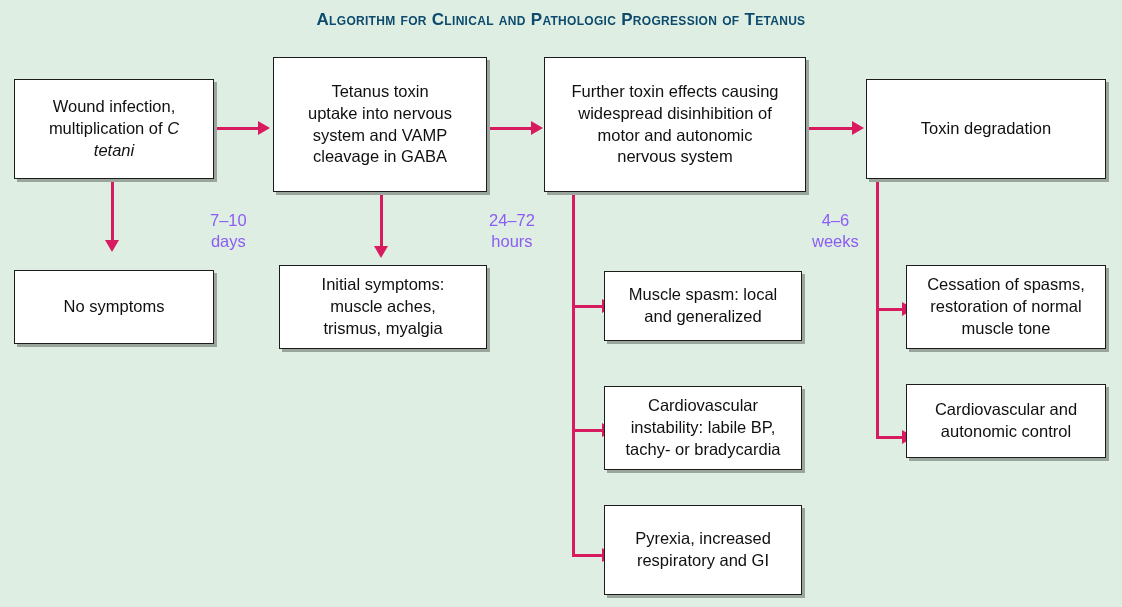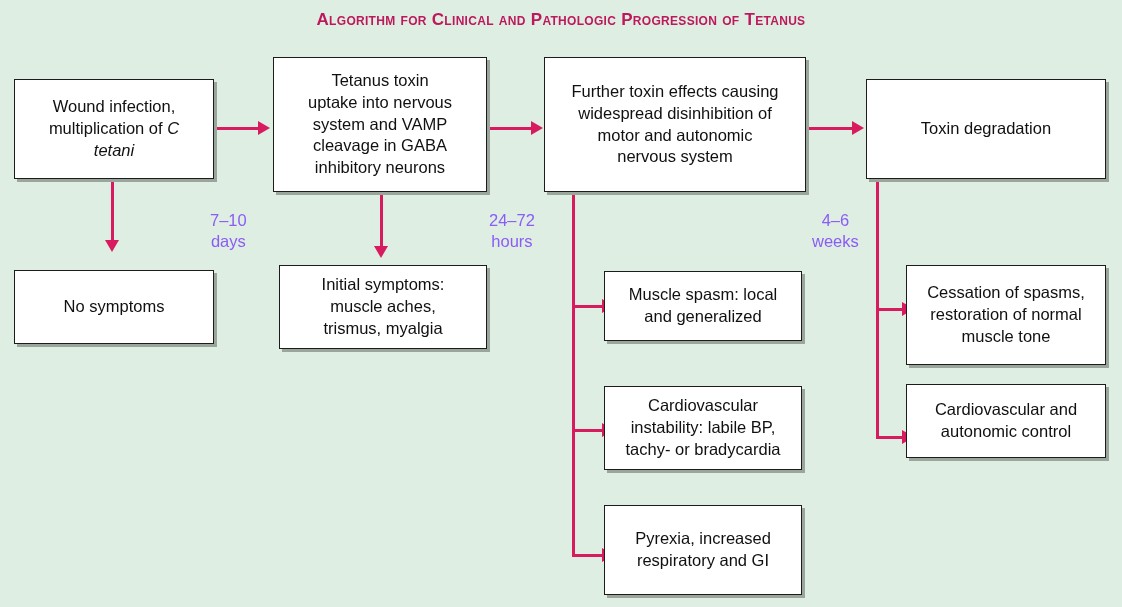--- a/index.html
+++ b/index.html
@@ -22,21 +22,21 @@
 
   
   .title {
     position: absolute;
     left: 0;
     top: 10px;
     width: 1122px;
     text-align: center;
     font-size: 17px;
     font-weight: bold;
-    color: #be185d;
+    color: #0c4a6e;
     font-variant: small-caps;
     letter-spacing: 0.3px;
   }
 
   
   .box {
     position: absolute;
     box-sizing: border-box;
     background: #ffffff;
     border: 1.5px solid #1c1c1c;
@@ -133,21 +133,20 @@
   <div class="box" style="left:14px; top:270px; width:200px; height:74px;">
     <span class="txt">No symptoms</span>
   </div>
 
   <div class="box" style="left:273px; top:57px; width:214px; height:135px;">
     <span>
       <span class="txt">Tetanus toxin</span>
       <span class="txt">uptake into nervous</span>
       <span class="txt">system and VAMP</span>
       <span class="txt">cleavage in GABA</span>
-      <span class="txt">inhibitory neurons</span>
     </span>
   </div>
 
   <div class="box" style="left:279px; top:265px; width:208px; height:84px;">
     <span>
       <span class="txt">Initial symptoms:</span>
       <span class="txt">muscle aches,</span>
       <span class="txt">trismus, myalgia</span>
     </span>
   </div>
@@ -180,21 +179,21 @@
     <span>
       <span class="txt">Pyrexia, increased</span>
       <span class="txt">respiratory and GI</span>
     </span>
   </div>
 
   <div class="box" style="left:866px; top:79px; width:240px; height:100px;">
     <span class="txt">Toxin degradation</span>
   </div>
 
-  <div class="box" style="left:906px; top:265px; width:200px; height:100px;">
+  <div class="box" style="left:906px; top:265px; width:200px; height:84px;">
     <span>
       <span class="txt">Cessation of spasms,</span>
       <span class="txt">restoration of normal</span>
       <span class="txt">muscle tone</span>
     </span>
   </div>
 
   <div class="box" style="left:906px; top:384px; width:200px; height:74px;">
     <span>
       <span class="txt">Cardiovascular and</span>

